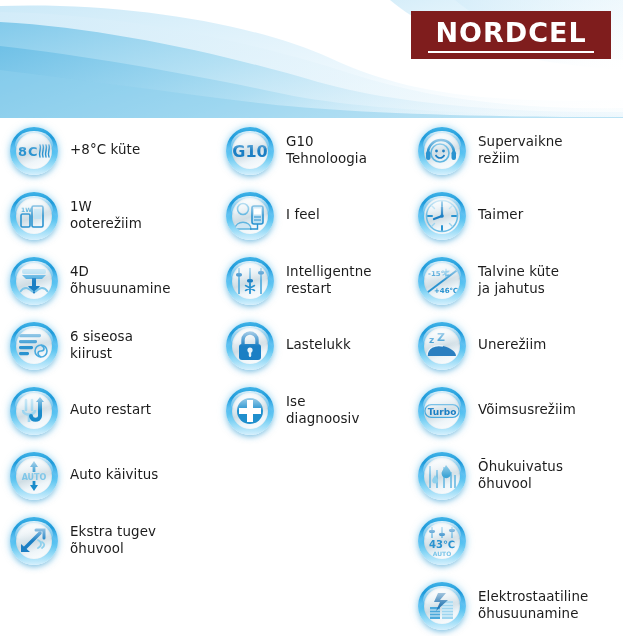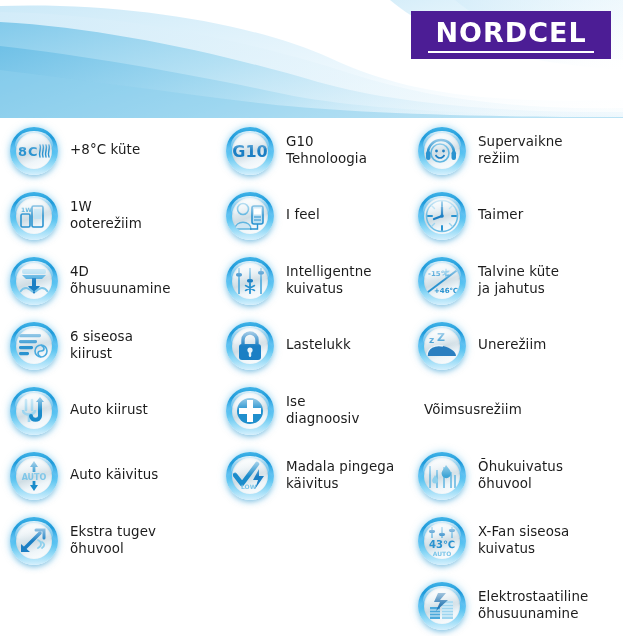--- a/index.html
+++ b/index.html
@@ -11,21 +11,21 @@
     position:relative;
   }
   #page{position:relative;width:623px;height:636px;overflow:hidden;background:#fff;}
 
   
   .banner{position:absolute;left:0;top:0;width:623px;height:118px;overflow:hidden;}
   .banner svg{position:absolute;left:0;top:0;}
 
   .logo-box{
     position:absolute;left:411px;top:11px;width:200px;height:48px;
-    background:#4c1d95;
+    background:#7f1d1d;
     display:flex;align-items:center;justify-content:center;
     flex-direction:column;
   }
   .logo-text{
     color:#ffffff;font-weight:bold;font-size:27px;letter-spacing:1px;
     line-height:1;margin-top:2px;
   }
   .logo-rule{
     width:166px;height:2px;background:#ffffff;margin-top:5px;
   }
@@ -210,21 +210,21 @@
             <svg width="30" height="30" viewBox="0 0 30 30">
               <path d="M7,4 L7,14 M13,4 L13,14" stroke="#9ed5ef" stroke-width="2.6" stroke-linecap="round"></path>
               <path d="M4,14 C4,20 16,20 16,14" stroke="#9ed5ef" stroke-width="2.6" fill="none"></path>
               <path d="M10,19 L10,26" stroke="#9ed5ef" stroke-width="2.6"></path>
               <path d="M21,5 L21,20 C21,25 12,25 12,20" stroke="#1b8ccb" stroke-width="4" fill="none" stroke-linecap="round"></path>
               <path d="M17,6 L25,6 L21,1 Z" fill="#1b8ccb"></path>
             </svg>
           </div>
             </div>
         </div>
-        <div class="label">Auto kiirust</div>
+        <div class="label">Auto restart</div>
       </div>
 
       <div class="item">
         <div class="icon-wrap">
           <div class="badge">
               <div class="badge-inner">
             <svg width="30" height="32" viewBox="0 0 30 32">
               <path d="M15,1 L19,7 L11,7 Z" fill="#1b8ccb"></path>
               <rect x="13.6" y="6" width="2.8" height="6" fill="#1b8ccb"></rect>
               <text x="15" y="20" font-size="8" font-weight="bold" fill="#7cc5e8" text-anchor="middle" font-family="DejaVu Sans, sans-serif">AUTO</text>
@@ -309,21 +309,21 @@
                 <rect x="24" y="5" width="6" height="3.4" rx="1.6"></rect>
               </g>
               <g stroke="#2a93d0" stroke-width="1.5" stroke-linecap="round">
                 <path d="M16,17 L16,27 M11.5,19.5 L20.5,24.5 M20.5,19.5 L11.5,24.5"></path>
               </g>
             </svg>
           </div>
             </div>
         </div>
         <div class="label">Intelligentne
-kuivatus</div>
+restart</div>
       </div>
 
       <div class="item">
         <div class="icon-wrap">
           <div class="badge">
               <div class="badge-inner">
             <svg width="26" height="30" viewBox="0 0 26 30">
               <path d="M6,14 L6,9 A7,7 0 0 1 20,9 L20,14" fill="none" stroke="#1b7fc4" stroke-width="3.4"></path>
               <rect x="2" y="13" width="22" height="16" rx="3" fill="#1b7fc4"></rect>
               <circle cx="13" cy="19" r="2.6" fill="#e8f3f9"></circle>
@@ -344,35 +344,20 @@
               <path d="M12,4 h6 v8 h8 v6 h-8 v8 h-6 v-8 h-8 v-6 h8 Z" fill="#ffffff"></path>
             </svg>
           </div>
             </div>
         </div>
         <div class="label">Ise
 diagnoosiv</div>
       </div>
 
 
-      <div class="item">
-        <div class="icon-wrap">
-          <div class="badge">
-              <div class="badge-inner">
-            <svg width="34" height="30" viewBox="0 0 34 30">
-              <path d="M2,14 L9,23 L24,3" fill="none" stroke="#1b8ccb" stroke-width="4.5" stroke-linecap="round" stroke-linejoin="round"></path>
-              <text x="8" y="28" font-size="6" font-weight="bold" fill="#7cc5e8" font-family="DejaVu Sans, sans-serif">LOW</text>
-              <path d="M26,8 L20,19 L25,19 L22,28 L31,15 L26,15 Z" fill="#1b7fc4"></path>
-            </svg>
-          </div>
-            </div>
-        </div>
-        <div class="label">Madala pingega
-käivitus</div>
-      </div>
 
     </div>
 
     <div class="col col-2">
 
       <div class="item">
         <div class="icon-wrap">
           <div class="badge">
               <div class="badge-inner">
             <svg width="34" height="32" viewBox="0 0 34 32">
@@ -448,20 +433,30 @@
               <path d="M2,24 C2,16 10,12 18,14 C26,16 31,20 31,24 Z" fill="#2a7fc0"></path>
               <path d="M2,24 C2,16 10,12 18,14" fill="none" stroke="#e8f3f9" stroke-width="1.4"></path>
             </svg>
           </div>
             </div>
         </div>
         <div class="label">Unerežiim</div>
       </div>
 
       <div class="item">
+        <div class="icon-wrap">
+          <div class="badge">
+              <div class="badge-inner">
+            <svg width="40" height="18" viewBox="0 0 40 18">
+              <rect x="1" y="2" width="38" height="14" rx="7" fill="none" stroke="#49aade" stroke-width="1.4"></rect>
+              <text x="20" y="13" font-size="10" font-weight="bold" fill="#1b7fc4" text-anchor="middle" font-family="DejaVu Sans, sans-serif">Turbo</text>
+            </svg>
+          </div>
+            </div>
+        </div>
         <div class="label">Võimsusrežiim</div>
       </div>
 
       <div class="item">
         <div class="icon-wrap">
           <div class="badge">
               <div class="badge-inner">
             <svg width="32" height="30" viewBox="0 0 32 30">
               <g stroke="#5fb5e0" stroke-width="1.5">
                 <path d="M4,5 L4,27"></path>
@@ -494,22 +489,20 @@
                 <rect x="4" y="5" width="6" height="3" rx="1.4"></rect>
                 <rect x="14" y="8" width="6" height="3" rx="1.4"></rect>
                 <rect x="24" y="4" width="6" height="3" rx="1.4"></rect>
               </g>
               <text x="17" y="23" font-size="10" font-weight="bold" fill="#2a93d0" text-anchor="middle" font-family="DejaVu Sans, sans-serif">43℃</text>
               <text x="17" y="31" font-size="6" font-weight="bold" fill="#7cc5e8" text-anchor="middle" font-family="DejaVu Sans, sans-serif">AUTO</text>
             </svg>
           </div>
             </div>
         </div>
-        <div class="label">X-Fan siseosa
-kuivatus</div>
       </div>
 
       <div class="item">
         <div class="icon-wrap">
           <div class="badge">
               <div class="badge-inner">
             <svg width="32" height="30" viewBox="0 0 32 30">
               <path d="M4,28 L4,16 L14,16 L14,28 Z" fill="#4aa8db"></path>
               <path d="M16,28 L16,10 L27,10 L27,28 Z" fill="#9ed5ef"></path>
               <g stroke="#ffffff" stroke-width="1" opacity="0.85">

